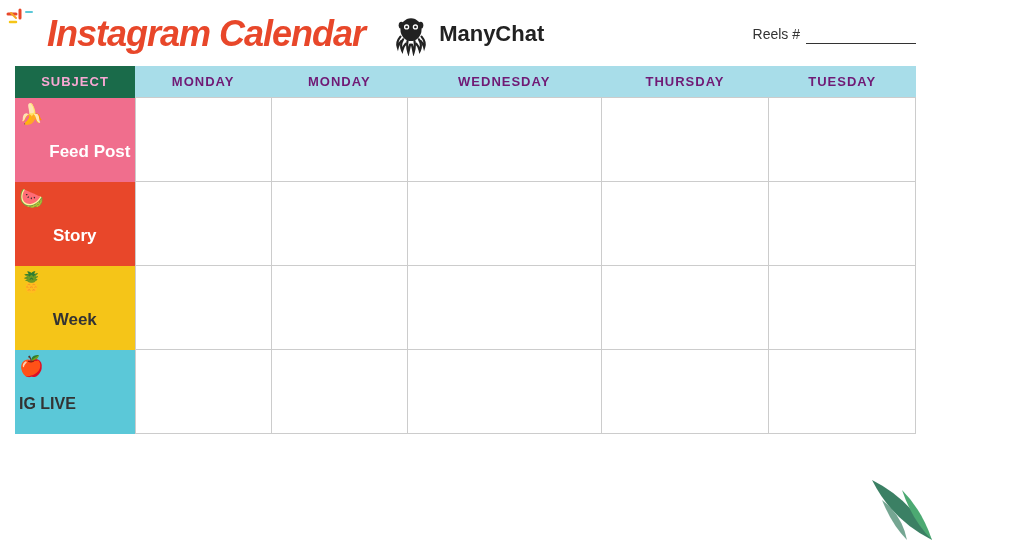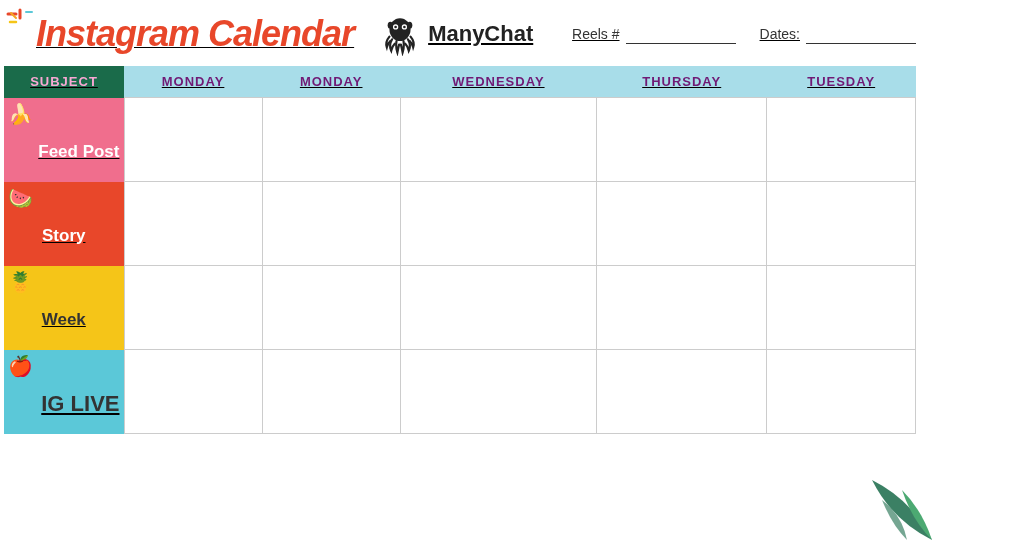--- a/index.html
+++ b/index.html
@@ -9,23 +9,22 @@
       width: 1024px;
       height: 554px;
       overflow: hidden;
       position: relative;
     }
 
     .page {
       width: 932px;
       height: 554px;
       background: #fff;
-      padding: 12px 16px 10px 4px;
+      padding: 12px 16px 10px 15px;
       position: relative;
-      text-decoration: underline;
     }
 
     
     .header {
       display: flex;
       align-items: center;
       margin-bottom: 10px;
       gap: 16px;
     }
 
@@ -203,24 +202,20 @@
         <ellipse cx="36" cy="15" rx="3" ry="4" fill="#222"></ellipse>
       </svg>
       <span class="manychat-text">ManyChat</span>
     </div>
 
     <div class="week-dates">
       <div class="week-field">
         <span>Reels #</span>
         <input class="underline-input" type="text" value="" style="">
       </div>
-      <div class="dates-field">
-        <span>Dates:</span>
-        <input class="underline-input" type="text" value="" style="">
-      </div>
     </div>
   </div>
 
   <table class="calendar-table">
     <thead>
       <tr>
         <th class="th-subject">
           <span>SUBJECT</span>
         </th>
         <th class="th-day">
@@ -270,21 +265,21 @@
           </td>
           <td class="content-cell" style="height: 84px;"></td>
           <td class="content-cell" style="height: 84px;"></td>
           <td class="content-cell" style="height: 84px;"></td>
           <td class="content-cell" style="height: 84px;"></td>
           <td class="content-cell" style="height: 84px;"></td>
         </tr>
         <tr>
           <td class="subject-cell ig-live" style="background: rgb(91, 200, 216); color: rgb(51, 51, 51); position: relative; height: 84px;">
             <span class="fruit-deco" style="position: absolute; top: 4px; left: 4px; font-size: 20px;">🍎</span>
-            <span style="font-size: 22px; font-weight: 700; display: block; text-align: right; padding-top: 24px;">IG LIVE</span>
+            <span style="font-size: 16px; font-weight: 700; display: block; text-align: left; padding-top: 24px;">IG LIVE</span>
           </td>
           <td class="content-cell" style="height: 84px;"></td>
           <td class="content-cell" style="height: 84px;"></td>
           <td class="content-cell" style="height: 84px;"></td>
           <td class="content-cell" style="height: 84px;"></td>
           <td class="content-cell" style="height: 84px;"></td>
         </tr>
       </tbody>
   </table>
 

